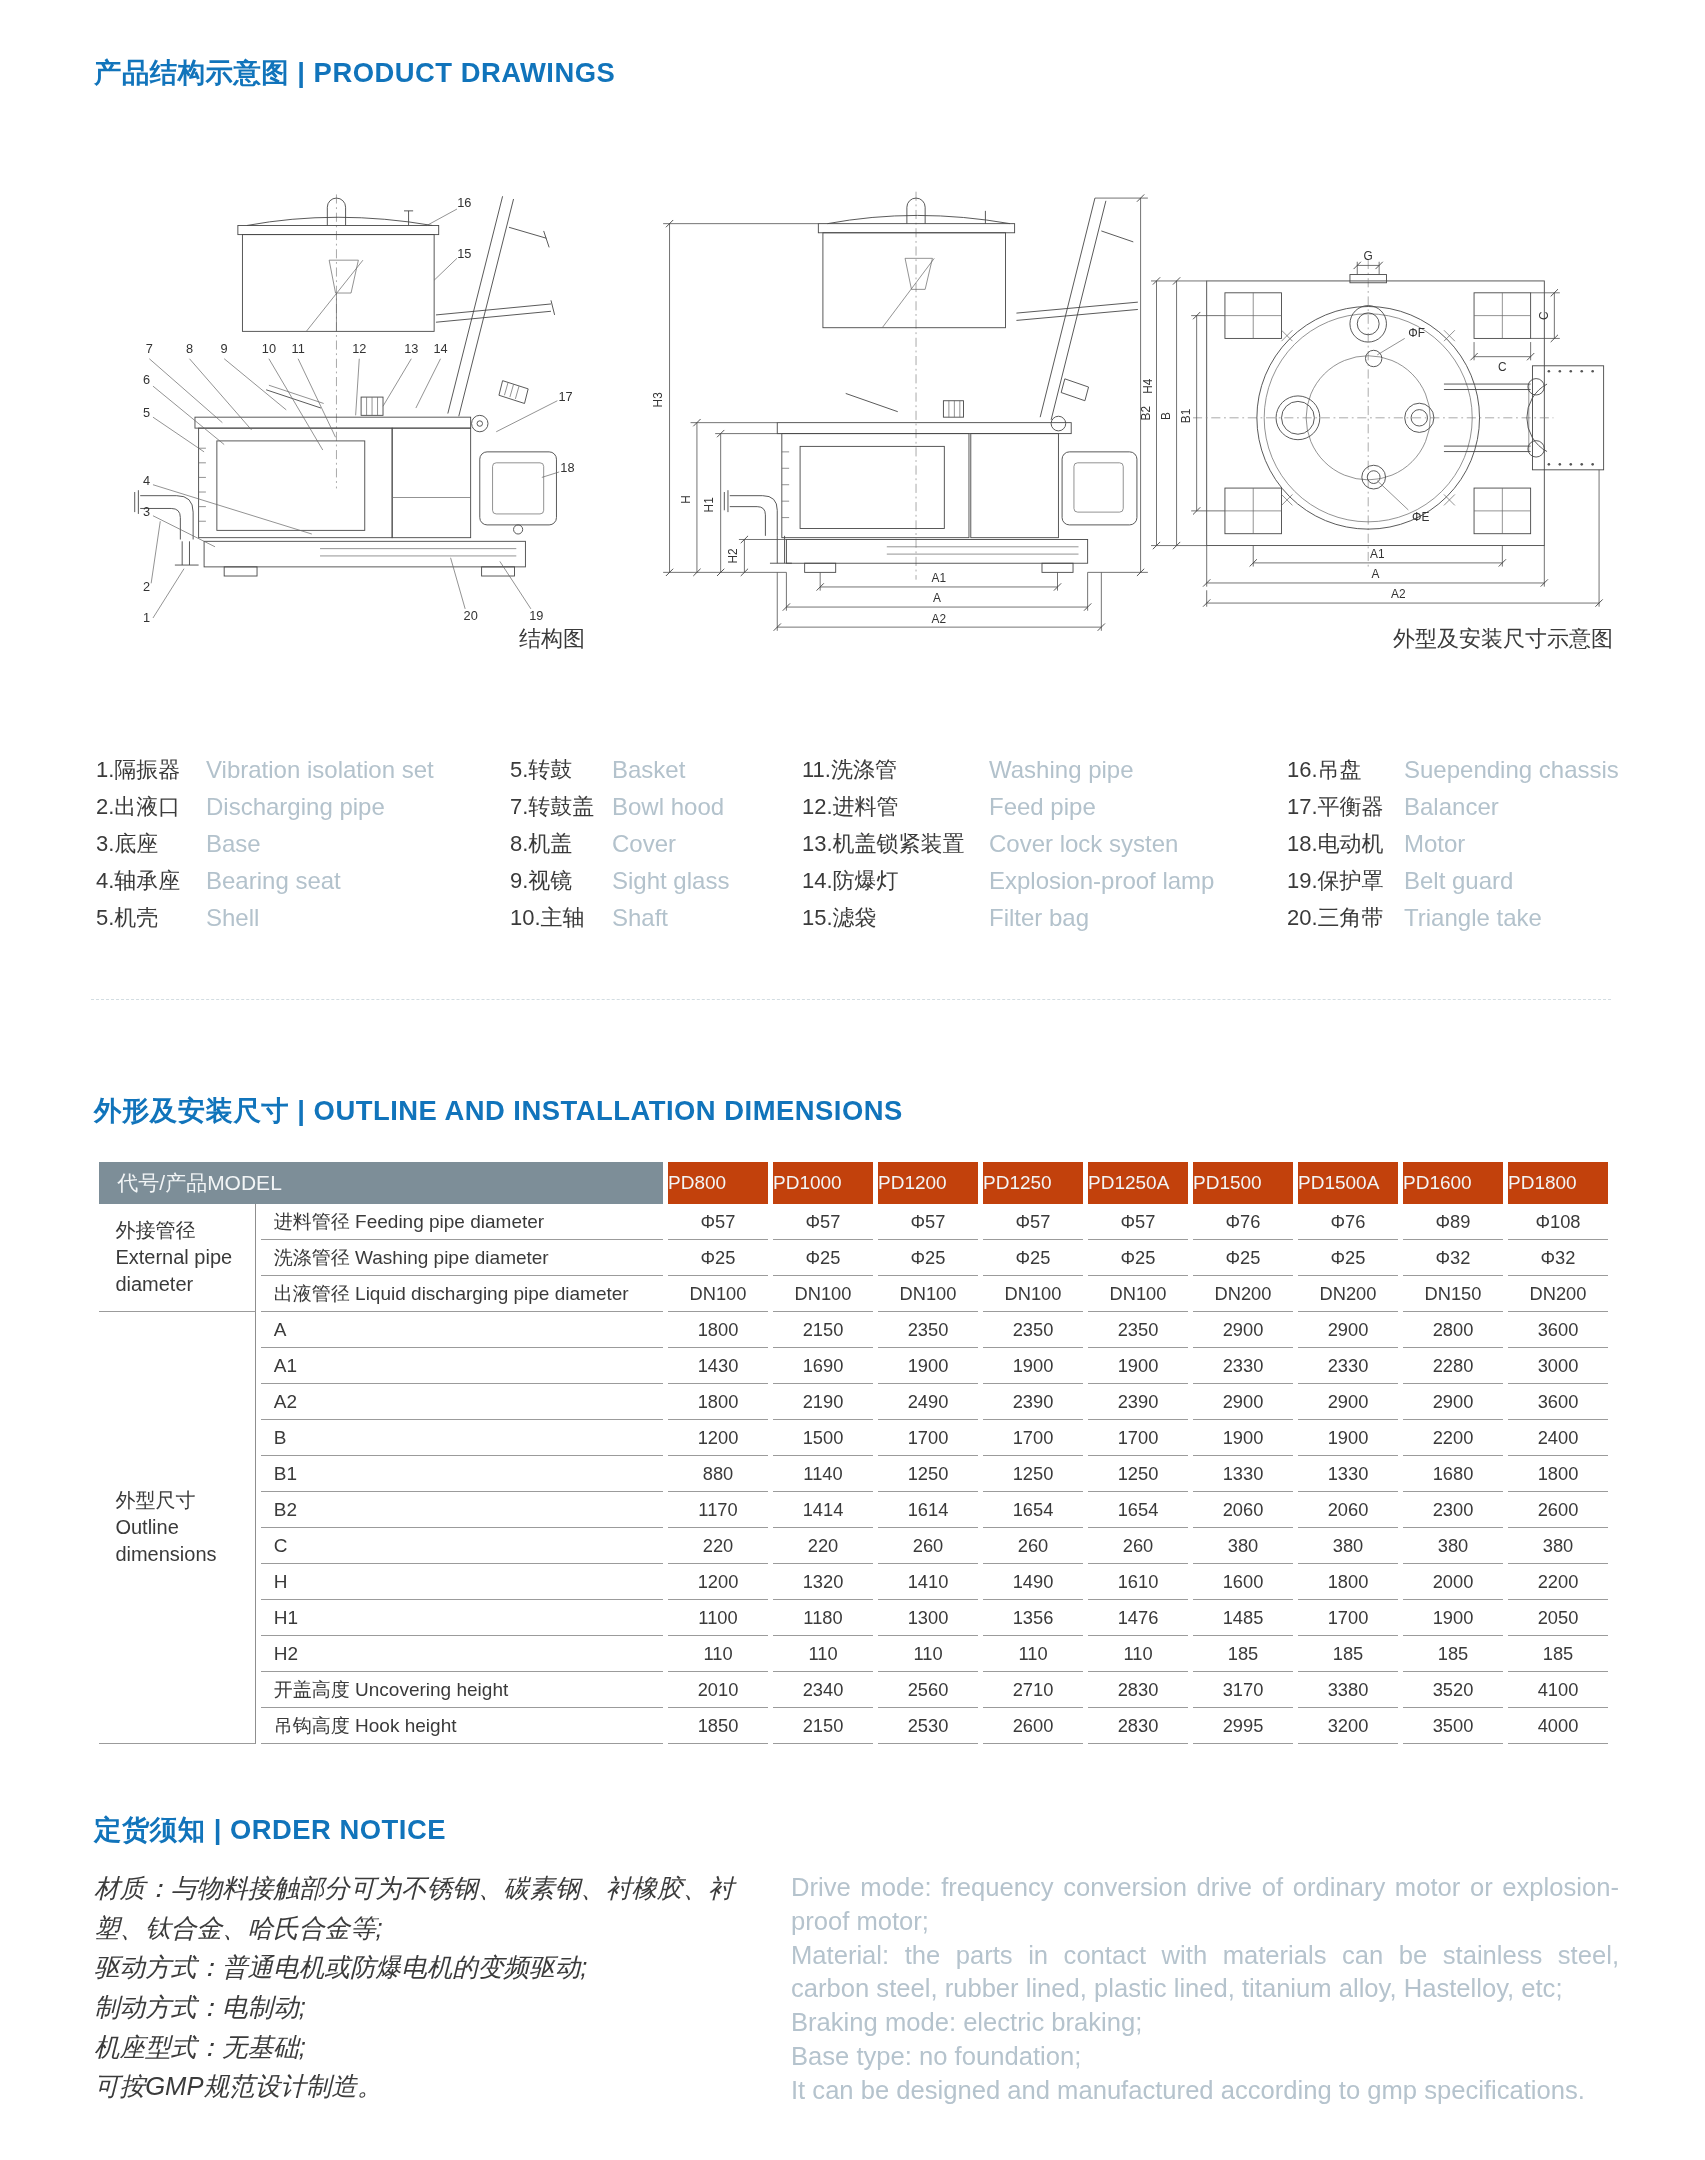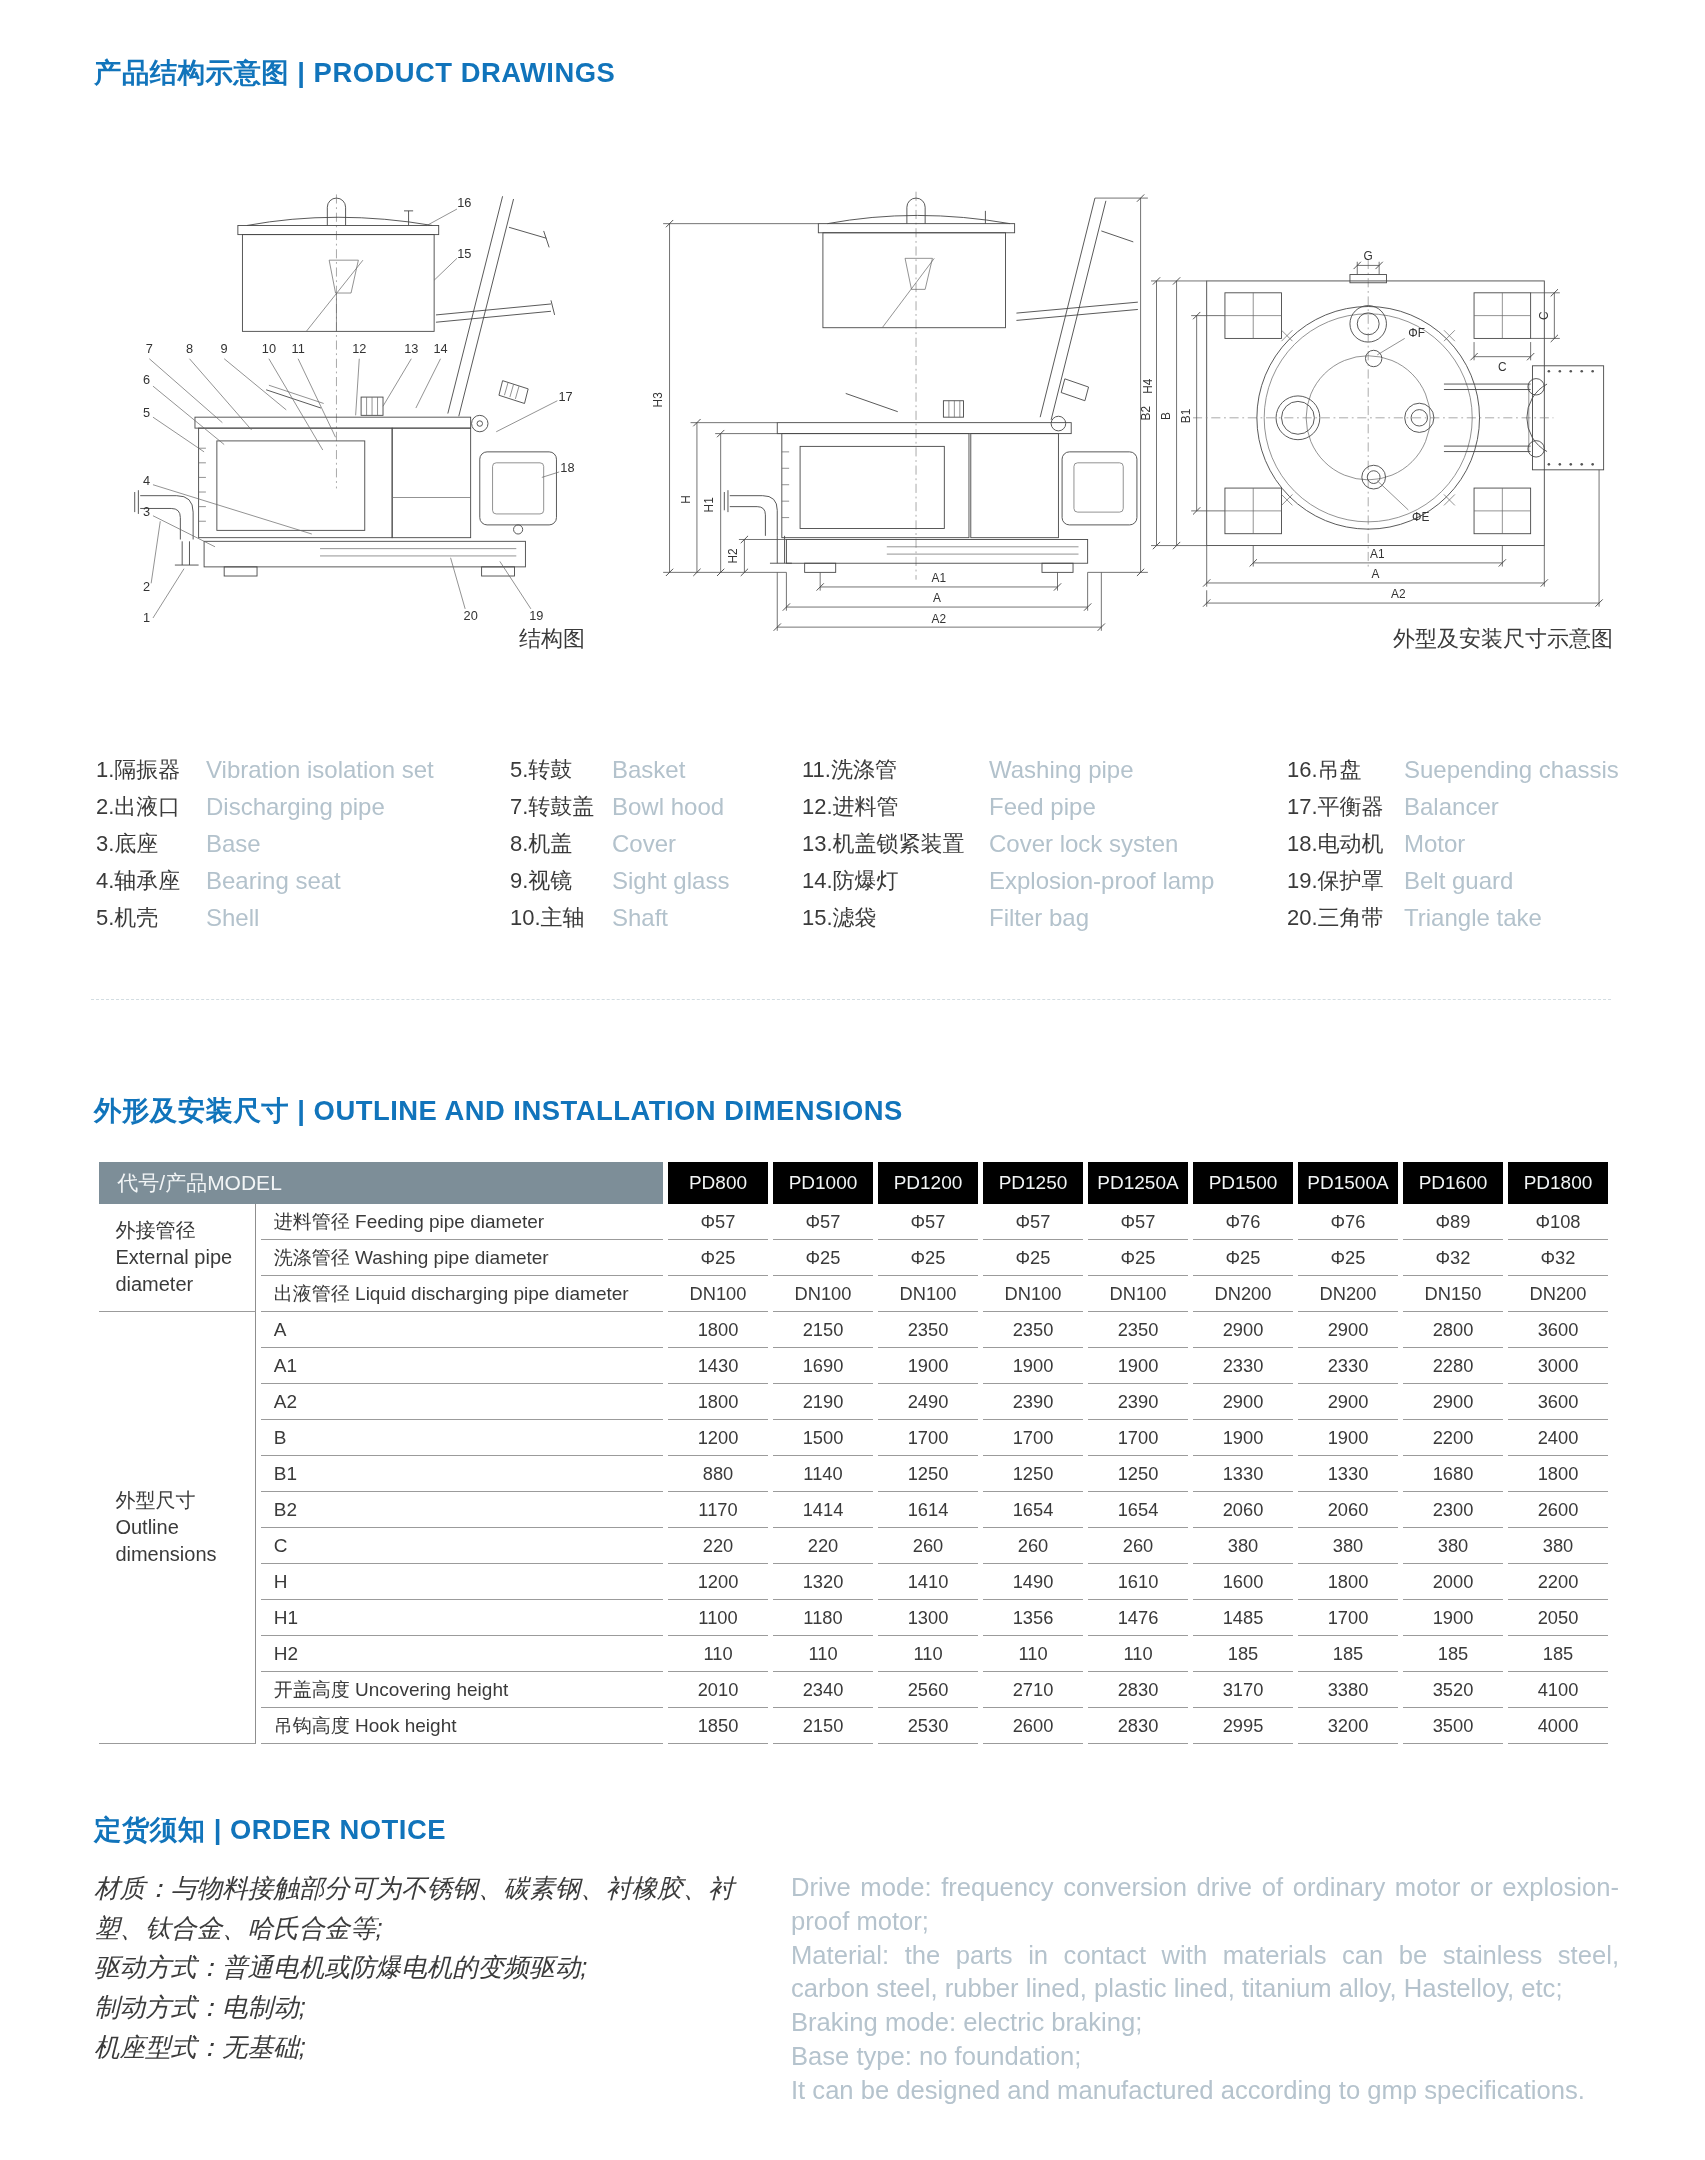--- a/index.html
+++ b/index.html
@@ -21,21 +21,21 @@
   .part-item{display:flex;height:37px;align-items:center;}
   .part-zh{font-size:22px;color:#3a3a3a;}
   .part-en{font-size:24px;color:#b3c2cc;}
   .c1 .part-zh{width:110px;} .c2 .part-zh{width:102px;} .c3 .part-zh{width:187px;} .c4 .part-zh{width:117px;}
   .sep{position:absolute;left:91px;top:999px;width:1520px;border-top:1.8px dashed #d3dde2;}
   
   .dim-table{position:absolute;left:94px;top:1162px;width:1519px;border-collapse:separate;
              border-spacing:5.5px 0;table-layout:fixed;font-size:19px;color:#3a3a3a;}
   .dim-table th,.dim-table td{padding:0;font-weight:normal;}
   .hl{background:#7d8e98;color:#f2f5f6;font-size:21px;text-align:left;padding-left:18.3px!important;height:42px;}
-  .hm{background:#000000;color:#f2f5f6;font-size:19px;text-align:center;height:42px;}
+  .hm{background:#c2410c;color:#f2f5f6;font-size:19px;text-align:left;height:42px;}
   .gl{border-right:0.9px solid #8f8f8f;border-bottom:0.9px solid #9b9b9b;vertical-align:middle;
       font-size:20px;color:#3a3a3a;padding-left:16.4px!important;line-height:1.35;}
   .gl span{display:block;}
   .sl{border-bottom:0.9px solid #9b9b9b;text-align:left;padding-left:12.8px!important;height:35px;font-size:19px;}
   .v{border-bottom:0.9px solid #9b9b9b;text-align:center;height:35px;font-size:18.3px;}
   
   .notice-zh{position:absolute;left:94px;top:1869px;width:640px;font-size:25.6px;color:#3b3b3b;line-height:1.55;}
   .notice-zh p{margin:0;font-style:italic;}
   .notice-en{position:absolute;left:791px;top:1871px;width:828px;font-size:25.6px;color:#b5c3cd;
              line-height:1.32;text-align:justify;}
@@ -624,20 +624,21 @@
     </tbody>
   </table>
 
   <div class="sec-title" style="top:1812px;">定货须知 | ORDER NOTICE</div>
 
   <div class="notice-zh">
     <p>材质：与物料接触部分可为不锈钢、碳素钢、衬橡胶、衬塑、钛合金、哈氏合金等;</p>
     <p>驱动方式：普通电机或防爆电机的变频驱动;</p>
     <p>制动方式：电制动;</p>
     <p>机座型式：无基础;</p>
+    <p>可按GMP规范设计制造。</p>
   </div>
 
   <div class="notice-en">
     <p>Drive mode: frequency conversion drive of ordinary motor or explosion-proof motor;</p>
     <p>Material: the parts in contact with materials can be stainless steel, carbon steel, rubber lined, plastic lined, titanium alloy, Hastelloy, etc;</p>
     <p>Braking mode: electric braking;</p>
     <p>Base type: no foundation;</p>
     <p>It can be designed and manufactured according to gmp specifications.</p>
   </div>
 

